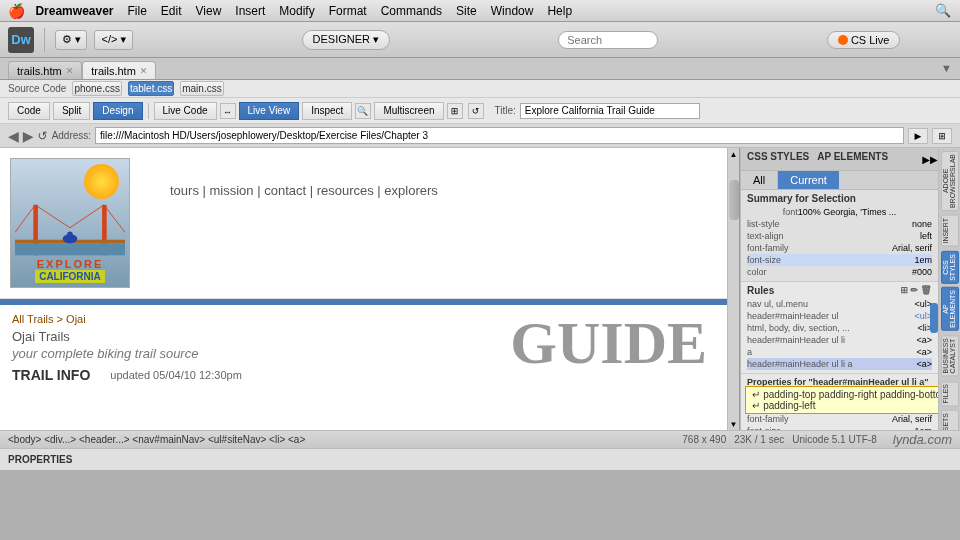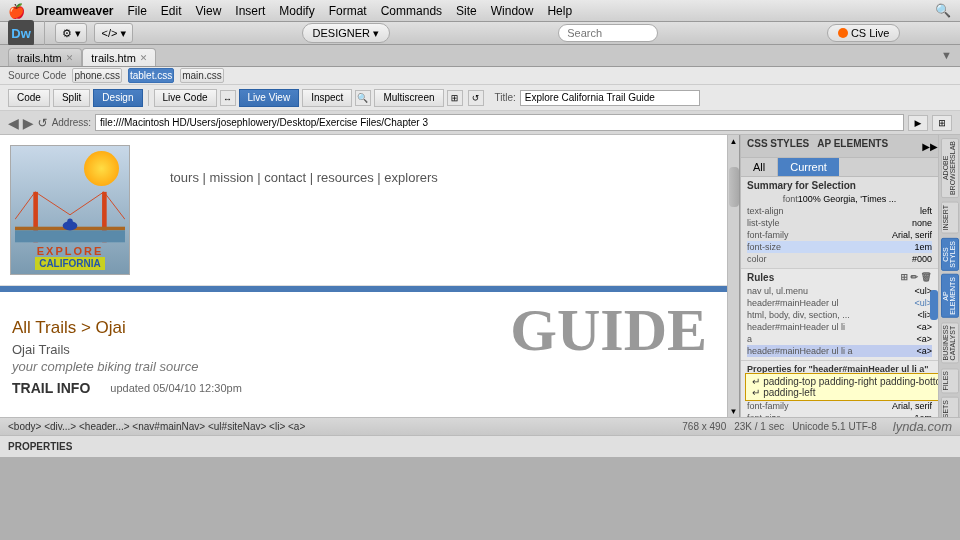--- a/index.html
+++ b/index.html
@@ -16,21 +16,21 @@
       font-size: 12px;
     }
     #menubar .apple { font-size: 14px; margin-right: 10px; }
     #menubar .app-name { font-weight: bold; margin-right: 14px; }
     #menubar .menu-item { margin-right: 14px; color: #000; cursor: default; }
     #menubar .spacer { flex: 1; }
 
     
     #toolbar {
       background: linear-gradient(to bottom, #e0e0e0, #c8c8c8);
-      height: 23px;
+      height: 36px;
       display: flex;
       align-items: center;
       padding: 0 8px;
       border-bottom: 1px solid #999;
       gap: 7px;
     }
     .dw-logo { width: 26px; height: 26px; background: #4a4a4a; border-radius: 3px; display: flex; align-items: center; justify-content: center; color: #5bf; font-weight: bold; font-size: 13px; }
     .toolbar-btn { background: linear-gradient(to bottom, #f0f0f0, #d8d8d8); border: 1px solid #aaa; border-radius: 3px; padding: 2px 6px; font-size: 11px; cursor: pointer; height: 20px; display: flex; align-items: center; }
     .toolbar-dropdown { background: linear-gradient(to bottom, #f5f5f5, #ddd); border: 1px solid #aaa; border-radius: 10px; padding: 2px 10px; font-size: 11px; cursor: pointer; height: 20px; display: flex; align-items: center; gap: 3px; }
     .search-box { background: white; border: 1px solid #aaa; border-radius: 10px; padding: 2px 8px; font-size: 11px; width: 100px; height: 18px; }
@@ -166,21 +166,21 @@
       font-size: 72px;
       font-weight: bold;
       color: #999;
       line-height: 1;
       font-family: Georgia, serif;
     }
 
     .page-body {
       padding: 8px 12px;
     }
-    .breadcrumb { color: #8a4a00; font-size: 17px; margin-bottom: 4px; margin-top: 18px; }
+    .breadcrumb { color: #8a4a00; font-size: 11px; margin-bottom: 4px; }
     .guide-text {
       font-size: 60px;
       font-weight: bold;
       color: #999;
       font-family: Georgia, serif;
       float: right;
       line-height: 1;
       margin-right: 20px;
     }
     .trail-name-sm { font-size: 13px; color: #555; margin-bottom: 2px; }
@@ -428,26 +428,26 @@
       <div style="padding:3px 12px;font-size:11px;cursor:pointer;background:#4a80c4;color:white;">Current</div>
     </div>
 
     <div style="padding:3px 6px;border-bottom:1px solid #ccc;background:#e0e0e0;">
       <div style="font-size:10px;font-weight:bold;color:#333;margin-bottom:2px;">Summary for Selection</div>
       <div style="display:flex;justify-content:center;font-size:9px;padding:1px 0;">
           <span style="color:#555;">font</span>
           <span>100% Georgia, 'Times ...</span>
         </div>
       <div style="display:flex;justify-content:space-between;font-size:9px;padding:1px 0;">
+          <span style="color:#555;">list-style</span>
+          <span>none</span>
+        </div>
+      <div style="display:flex;justify-content:space-between;font-size:9px;padding:1px 0;">
           <span style="color:#555;">text-align</span>
           <span>left</span>
-        </div>
-      <div style="display:flex;justify-content:space-between;font-size:9px;padding:1px 0;">
-          <span style="color:#555;">list-style</span>
-          <span>none</span>
         </div>
       <div style="display:flex;justify-content:space-between;font-size:9px;padding:1px 0;">
           <span style="color:#555;">font-family</span>
           <span>Arial, serif</span>
         </div>
       <div style="display:flex;justify-content:space-between;font-size:9px;padding:1px 0;background:#c8d8f5;">
           <span style="color:#555;">font-size</span>
           <span>1em</span>
         </div>
       <div style="display:flex;justify-content:space-between;font-size:9px;padding:1px 0;">

